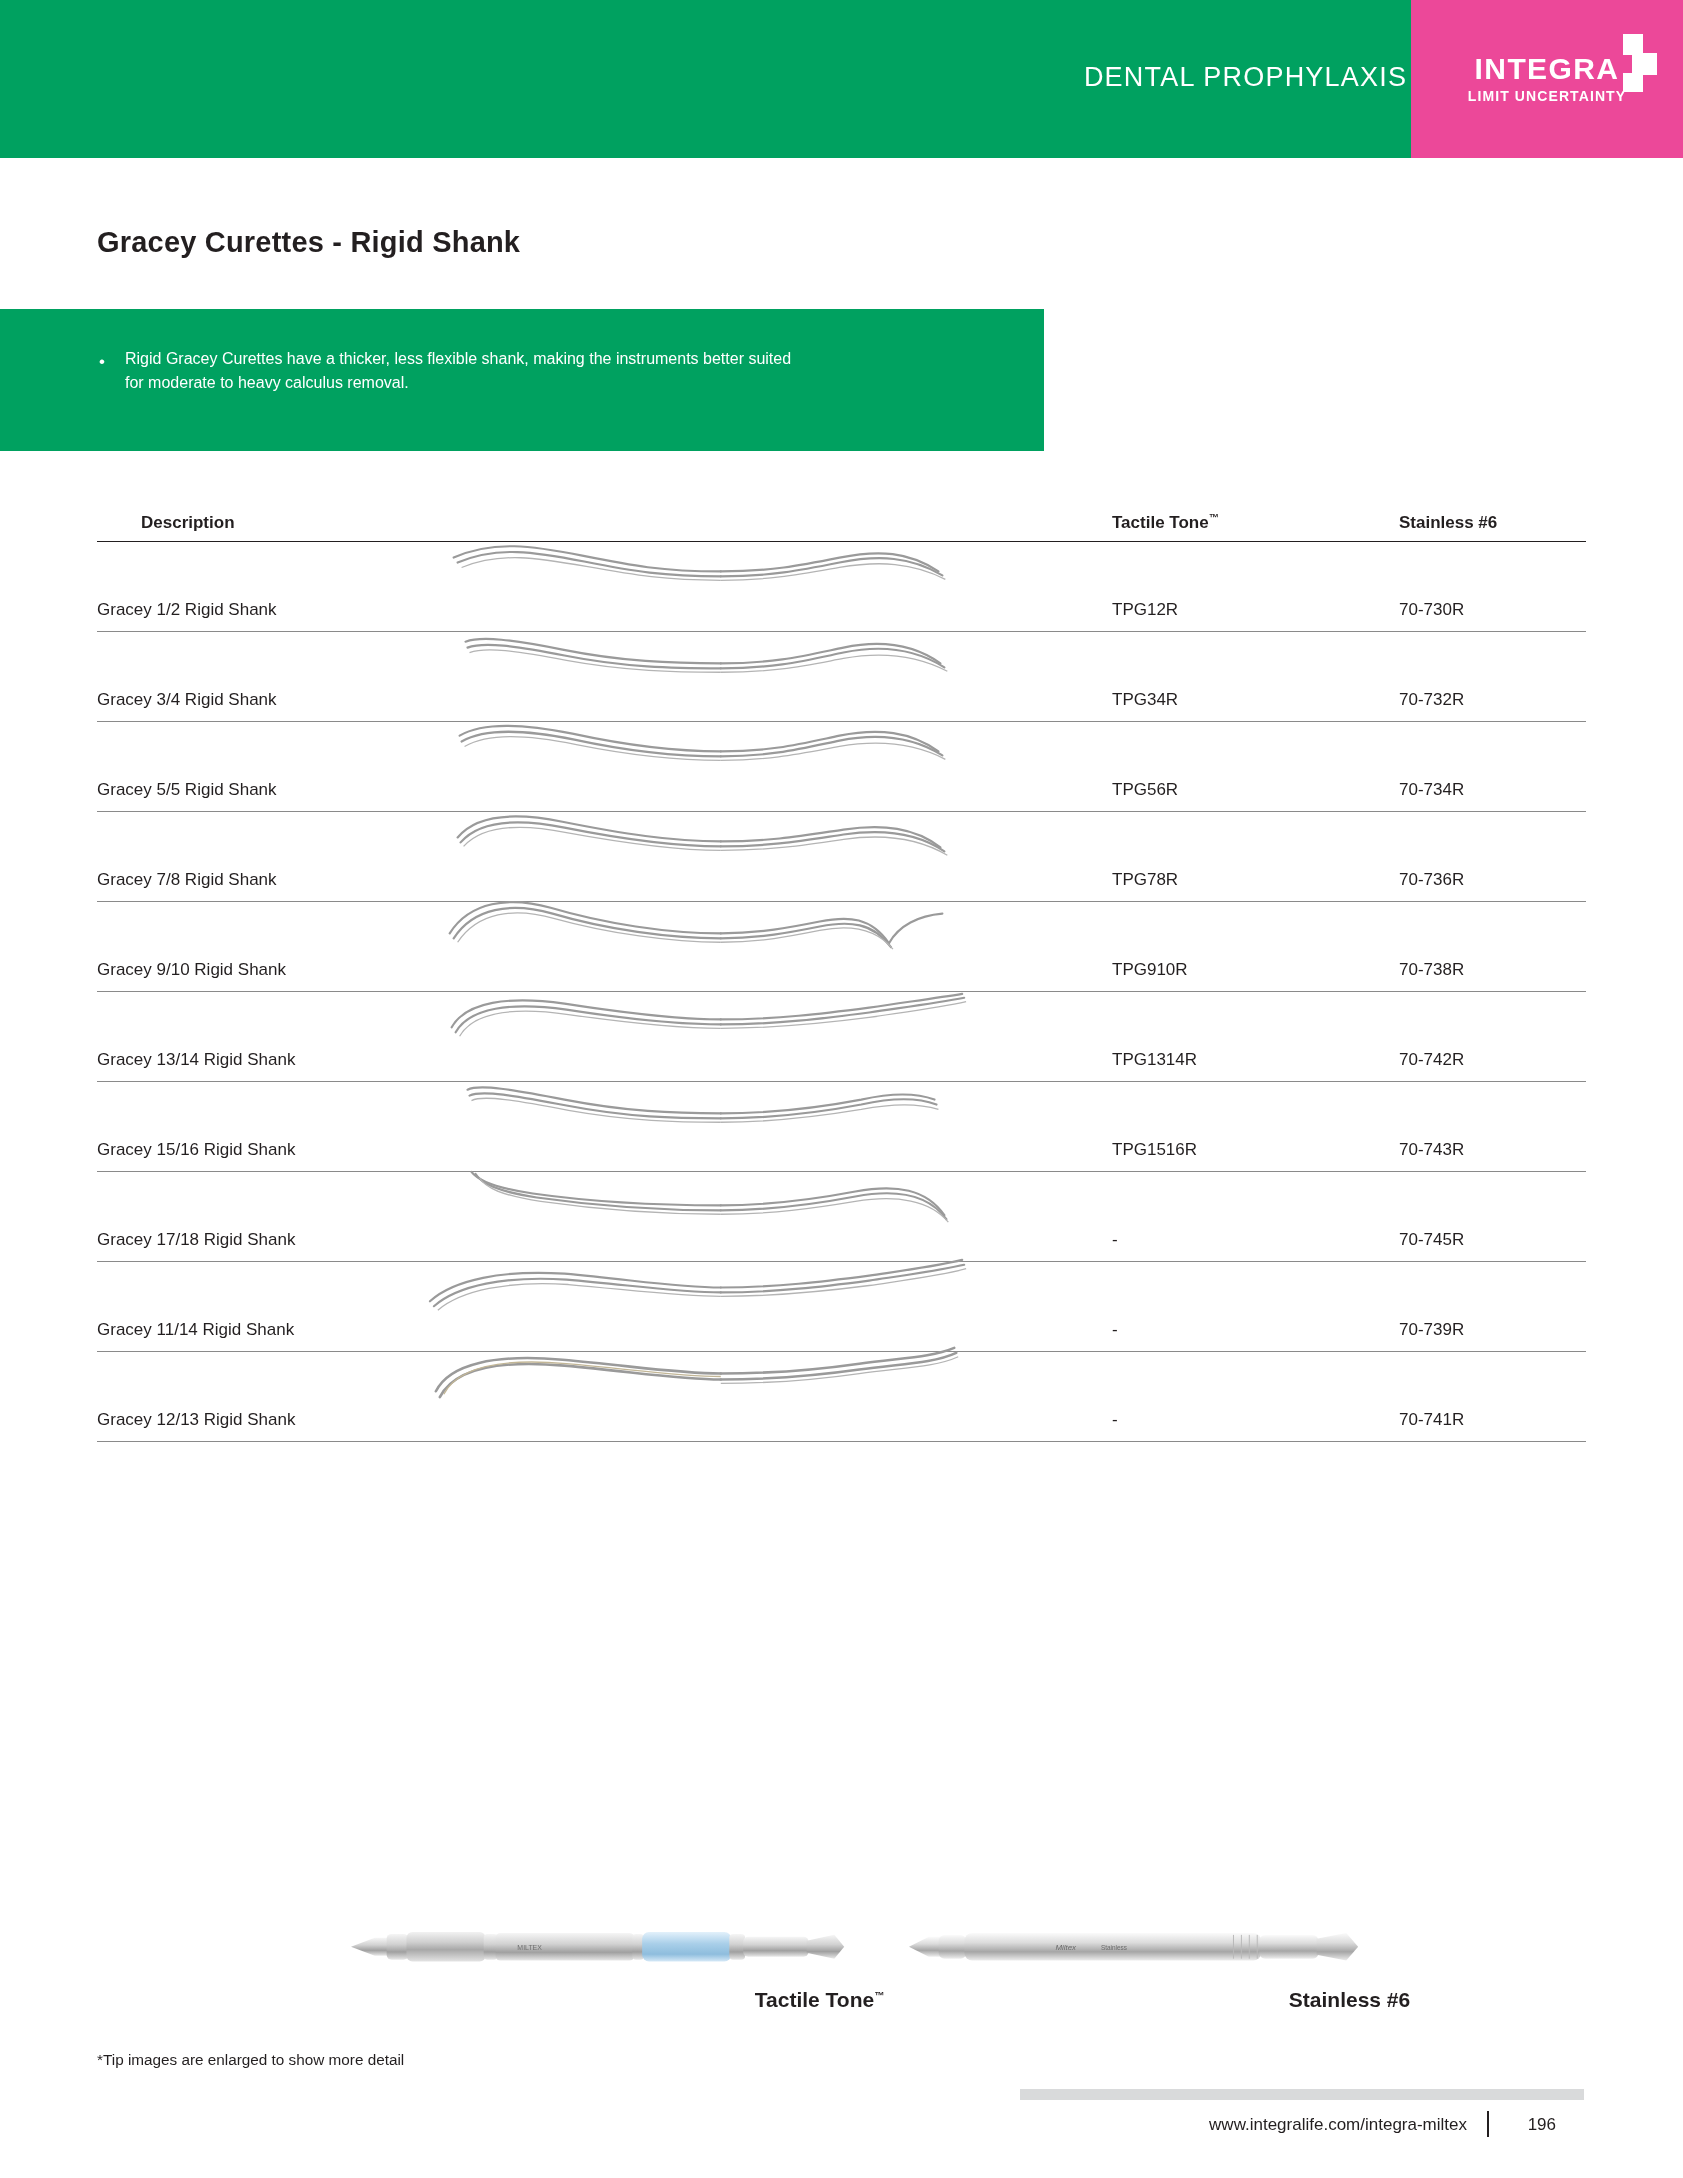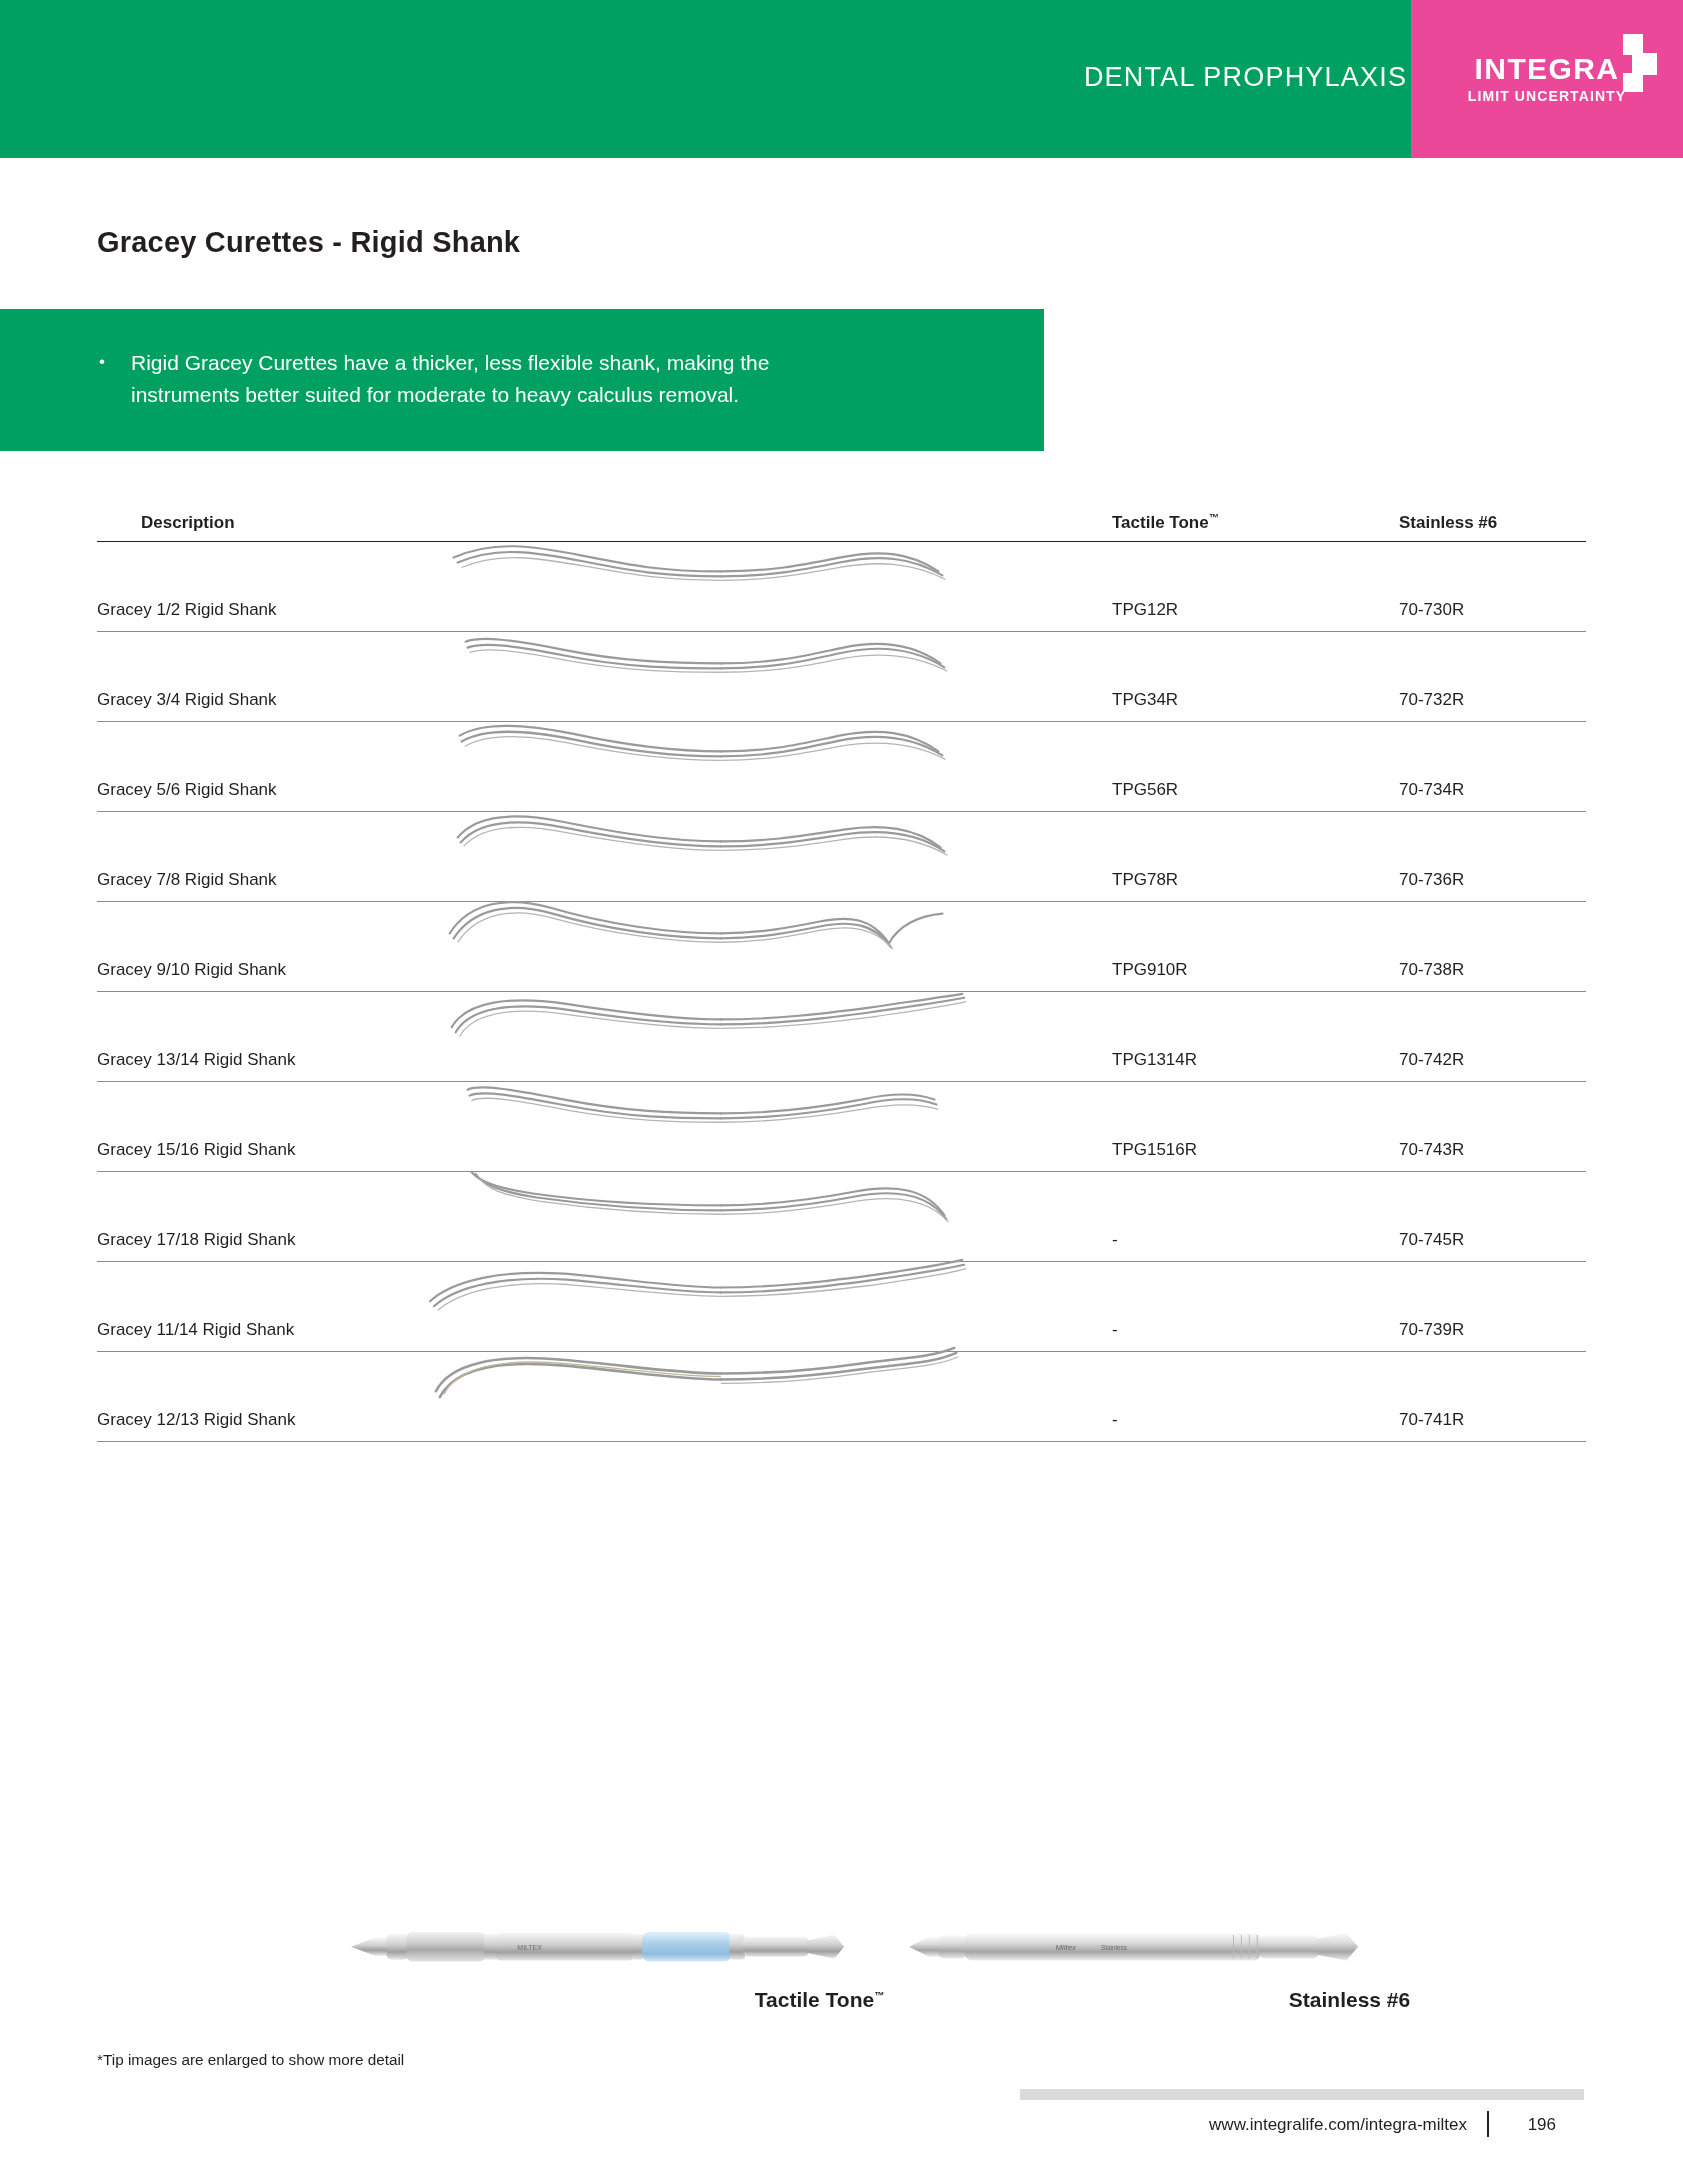--- a/index.html
+++ b/index.html
@@ -112,25 +112,25 @@
   .callout-bullet {
     position: absolute;
     left: 99px;
     top: 44px;
     color: #ffffff;
     font-size: 17px;
     line-height: 1;
   }
   .callout-text {
     position: absolute;
-    left: 131px;
+    left: 125px;
     top: 38px;
     width: 683px;
     color: #ffffff;
-    font-size: 21px;
+    font-size: 16px;
     line-height: 1.5;
   }
 
   
   .tbl {
     position: absolute;
     left: 97px;
     top: 500px;
     width: 1489px;
   }
@@ -354,21 +354,21 @@
         </g>
         <g fill="none" stroke="#9a9a9a" stroke-width="2.2" stroke-linecap="round">
           <path d="M300 42 C352 42, 382 34, 420 26 C460 18, 492 22, 520 42"></path>
           <path d="M300 47 C352 47, 382 39, 420 31 C460 23, 494 27, 524 46"></path>
         </g>
         <g fill="none" stroke="#b4b4b4" stroke-width="1.3">
           <path d="M300 51 C352 51, 382 44, 420 37 C460 30, 496 34, 527 50"></path>
         </g>
       </svg>
     </div>
-    <div class="row-desc">Gracey 5/6 Rigid Shank</div>
+    <div class="row-desc">Gracey 5/5 Rigid Shank</div>
     <div class="row-tt">TPG56R</div>
     <div class="row-ss">70-734R</div>
   </div>
 
   <div class="row">
     <div class="row-img">
       <svg viewBox="0 0 560 72" preserveAspectRatio="none">
         <g fill="none" stroke="#9a9a9a" stroke-width="2.2" stroke-linecap="round">
           <path d="M34 38 C52 16, 90 12, 140 22 C200 34, 250 42, 300 42"></path>
           <path d="M37 43 C55 22, 92 18, 142 28 C202 40, 252 47, 300 47"></path>

